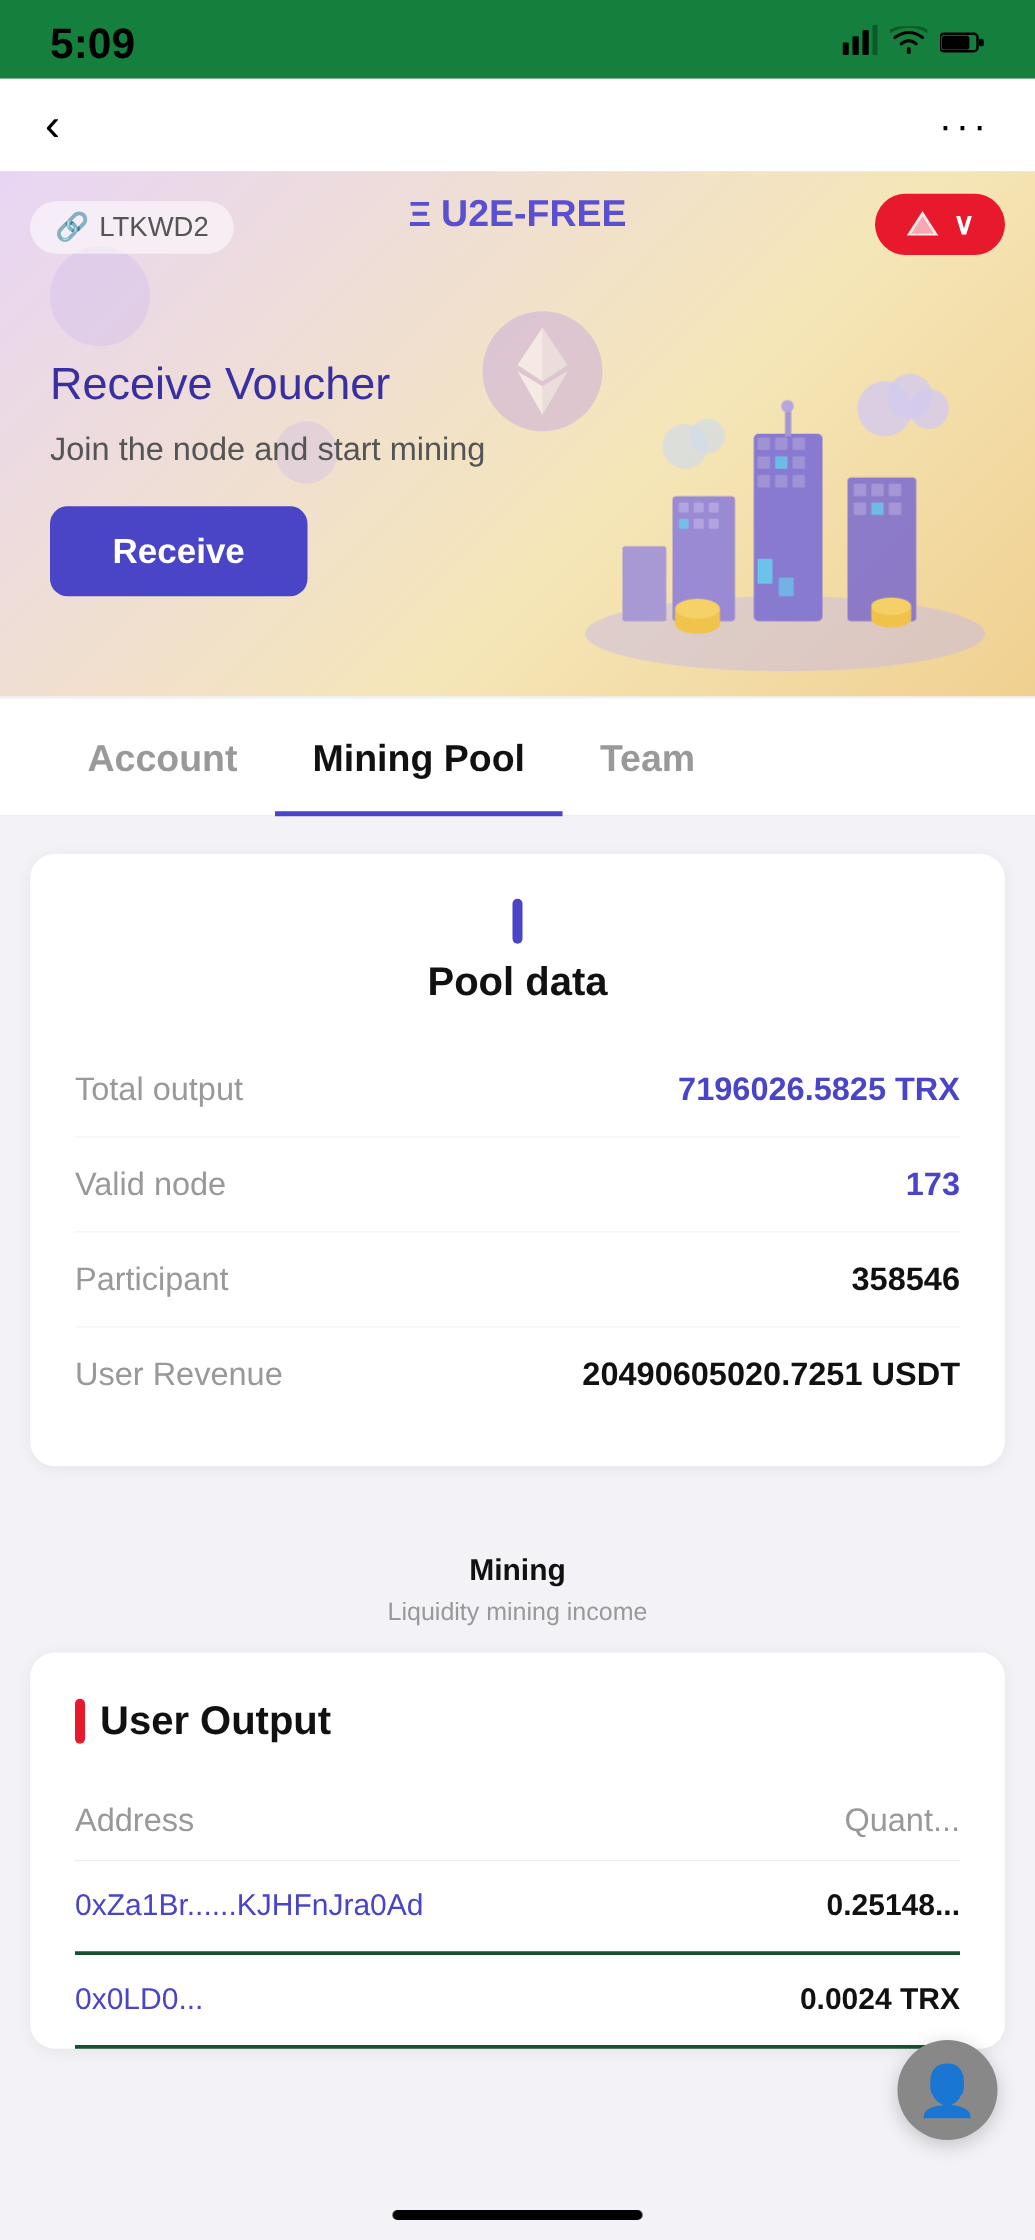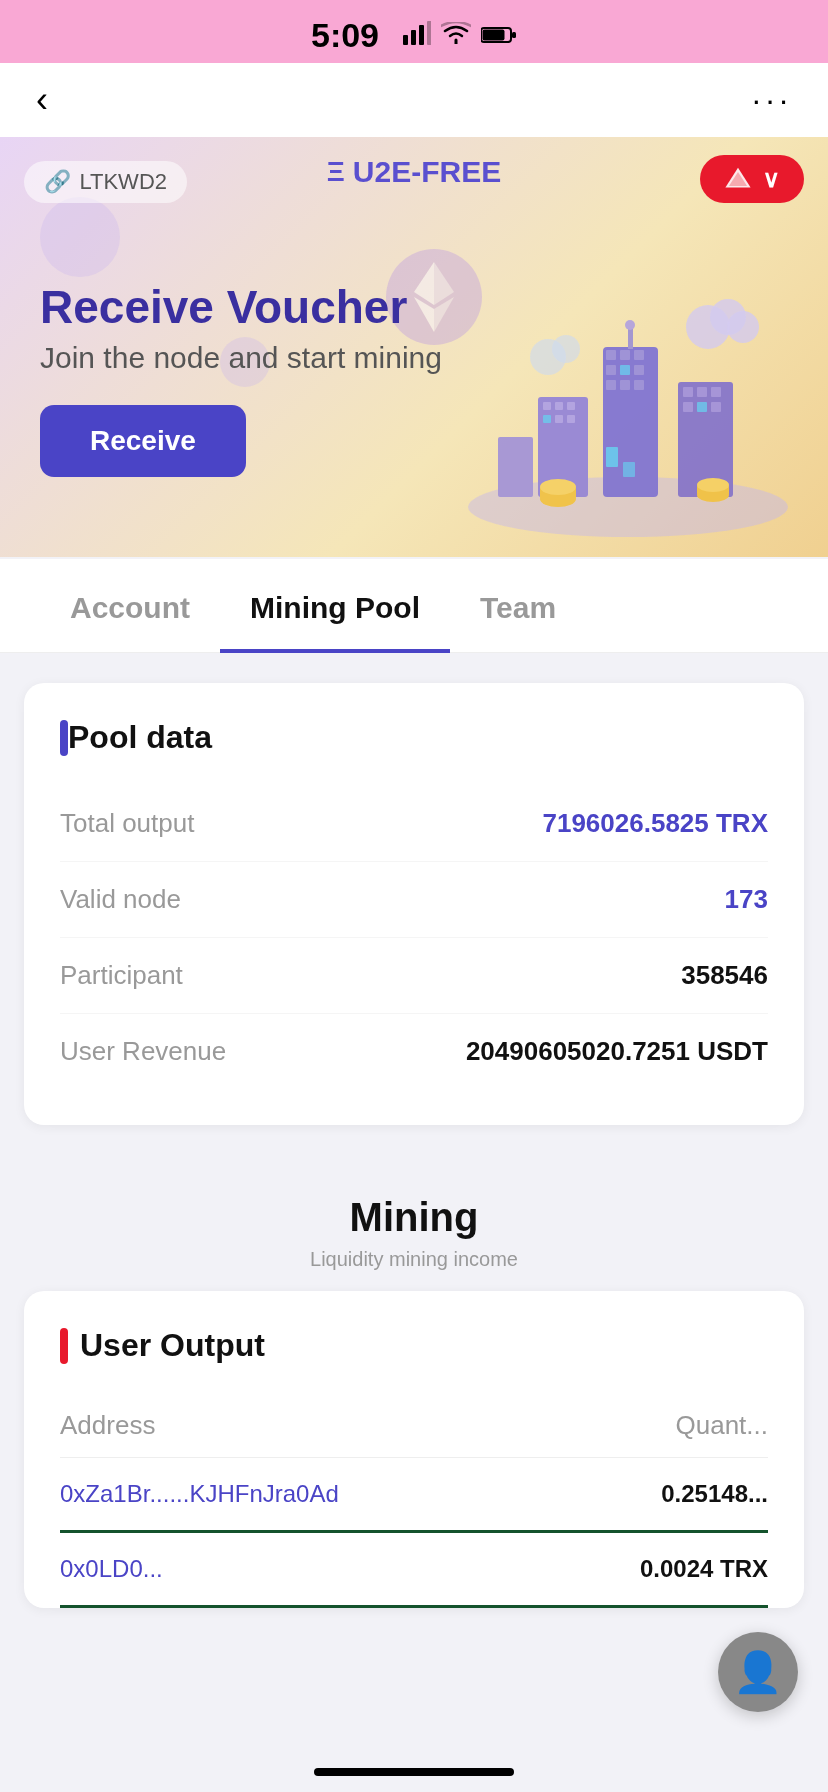--- a/index.html
+++ b/index.html
@@ -9,24 +9,24 @@
       width: 828px;
       min-height: 1792px;
       font-family: -apple-system, BlinkMacSystemFont, 'Helvetica Neue', Arial, sans-serif;
       background: #f2f2f7;
       overflow-x: hidden;
     }
 
     
     .status-bar {
       display: flex;
-      justify-content: center;
+      justify-content: space-between;
       align-items: center;
       padding: 16px 40px 8px;
-      background: #f9a8d4;
+      background: #15803d;
       gap: 24px;
     }
     .status-time {
       font-size: 34px;
       font-weight: 700;
       color: #000;
     }
     .status-icons {
       display: flex;
       align-items: center;
@@ -114,28 +114,28 @@
     .hero-logo-symbol {
       font-size: 28px;
       color: #5a4fcf;
     }
     .hero-text-area {
       position: absolute;
       bottom: 80px;
       left: 40px;
     }
     .hero-title {
-      font-size: 46px;
-      font-weight: 700;
+      font-size: 36px;
+      font-weight: 400;
       color: #3a2fa0;
       line-height: 1.2;
-      margin-bottom: 6px;
+      margin-bottom: 16px;
     }
     .hero-subtitle {
-      font-size: 30px;
+      font-size: 26px;
       color: #555;
       margin-bottom: 30px;
     }
     .hero-btn {
       background: #4a44c6;
       color: #fff;
       border: none;
       border-radius: 14px;
       padding: 20px 50px;
       font-size: 28px;
@@ -189,20 +189,22 @@
       padding: 36px 36px;
       box-shadow: 0 2px 12px rgba(0,0,0,0.06);
     }
     .card-title {
       font-size: 32px;
       font-weight: 800;
       color: #111;
       margin-bottom: 30px;
       display: flex;
       align-items: center;
+      gap: 12px;
+      flex-direction: column;
     }
     .card-title-bar {
       width: 8px;
       height: 36px;
       background: #4a44c6;
       border-radius: 4px;
     }
     .data-row {
       display: flex;
       justify-content: space-between;
@@ -225,21 +227,21 @@
     .data-value.blue {
       color: #4a44c6;
     }
 
     
     .mining-header {
       text-align: center;
       padding: 40px 24px 20px;
     }
     .mining-title {
-      font-size: 40px;
+      font-size: 24px;
       font-weight: 800;
       color: #111;
       margin-bottom: 8px;
     }
     .mining-subtitle {
       font-size: 20px;
       color: #999;
     }
 
     

